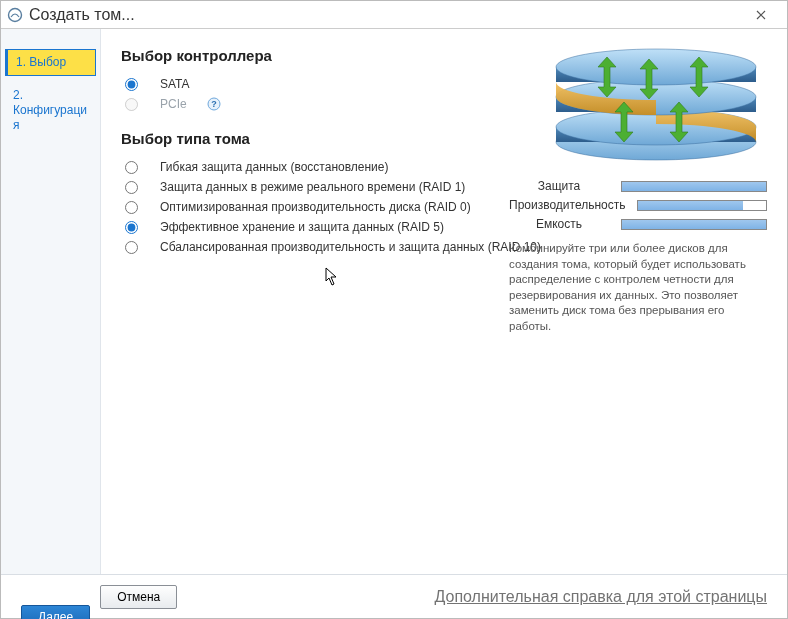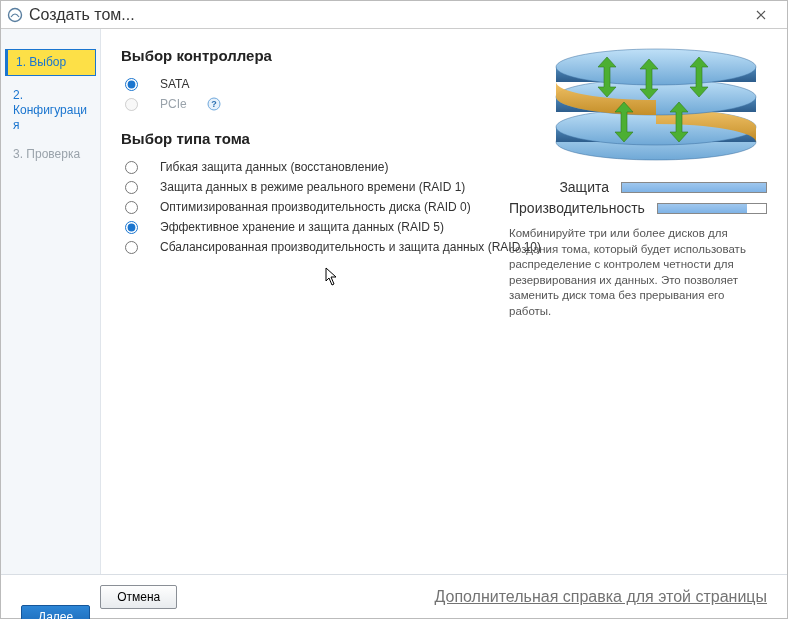--- a/index.html
+++ b/index.html
@@ -19,21 +19,21 @@
   h2.section { font-size: 15px; font-weight: 700; color: #222; margin-bottom: 10px; }
   h2.section.second { margin-top: 16px; }
   .radio-group { margin-left: 4px; }
   .radio-row { display: flex; align-items: center; padding: 3px 0; font-size: 12px; color: #333; gap: 16px; }
   .radio-row.disabled { color: #9aa3ab; }
   .radio-row input[type=radio] { margin-right: 6px; accent-color: #1a75cf; }
   .help-icon { width: 14px; height: 14px; margin-left: 4px; }
   .illustration { position: absolute; top: 8px; right: 20px; width: 222px; height: 130px; display: flex; align-items: center; justify-content: center; }
   .info-panel { position: absolute; top: 150px; right: 20px; width: 258px; }
   .meter-row { display: flex; align-items: center; margin-bottom: 5px; }
-  .meter-label { flex: 0 0 112px; text-align: right; padding-right: 12px; font-size: 14px; color: #333; }
+  .meter-label { flex: 0 0 112px; text-align: center; padding-right: 12px; font-size: 12px; color: #333; }
   .meter-bar { flex: 1; height: 11px; border: 1px solid #888; background: #fff; position: relative; }
   .meter-fill { position: absolute; left: 0; top: 0; bottom: 0; background: linear-gradient(#9fc7ee, #7fb3e6); }
   .info-text { margin-top: 10px; font-size: 11.5px; color: #555; line-height: 1.35; }
   .cursor { position: absolute; top: 238px; left: 224px; pointer-events: none; }
   .footer { height: 44px; border-top: 1px solid #d9dee4; display: flex; align-items: center; padding: 0 20px; background: #fff; }
   .btn { height: 24px; padding: 0 16px; margin-right: 10px; font-size: 12px; border: 1px solid #8a8f96; background: linear-gradient(#fefefe, #e8ebee); border-radius: 2px; cursor: pointer; }
   .btn.primary { background: linear-gradient(#2d86d6, #1a67b6); border: 1px solid #15569a; color: #fff; font-weight: 400; margin-top: 40px; }
   .footer-spacer { flex: 1; }
   .footer-link { color: #737373; text-decoration: underline; font-size: 16px; }
   svg { display: block; }
@@ -56,21 +56,20 @@
         <path d="M1 1 L9 9 M9 1 L1 9" stroke="currentColor" stroke-width="1.2"></path>
       </svg>
     </div>
   </div>
 
   <div class="body">
 
     <div class="sidebar">
       <span class="step active">1. Выбор</span>
       <span class="step link">2. Конфигурация</span>
-      <span class="step disabled">3. Проверка</span>
     </div>
 
     <div class="content">
 
       <h2 class="section">Выбор контроллера</h2>
       <div class="radio-group">
         <label class="radio-row">
           <input type="radio" name="ctrl" checked="" style="">
           <span>SATA</span>
         </label>
@@ -167,20 +166,26 @@
           <div class="meter-bar">
             <div class="meter-fill" style="width:100%"></div>
           </div>
         </div>
         <div class="meter-row">
           <div class="meter-label">Производительность</div>
           <div class="meter-bar">
             <div class="meter-fill" style="width:82%"></div>
           </div>
         </div>
+        <div class="meter-row">
+          <div class="meter-label">Емкость</div>
+          <div class="meter-bar">
+            <div class="meter-fill" style="width:100%"></div>
+          </div>
+        </div>
         <div class="info-text">Комбинируйте три или более дисков для создания тома, который будет использовать распределение с контролем четности для резервирования их данных. Это позволяет заменить диск тома без прерывания его работы.</div>
       </div>
 
       <span class="cursor">
         <svg width="14" height="20" viewBox="0 0 14 20">
           <path d="M1 1 L1 14 L4 11 L7 18 L9 17 L6 10 L11 10 Z" fill="#fff" stroke="#000" stroke-width="1"></path>
         </svg>
       </span>
 
     </div>

